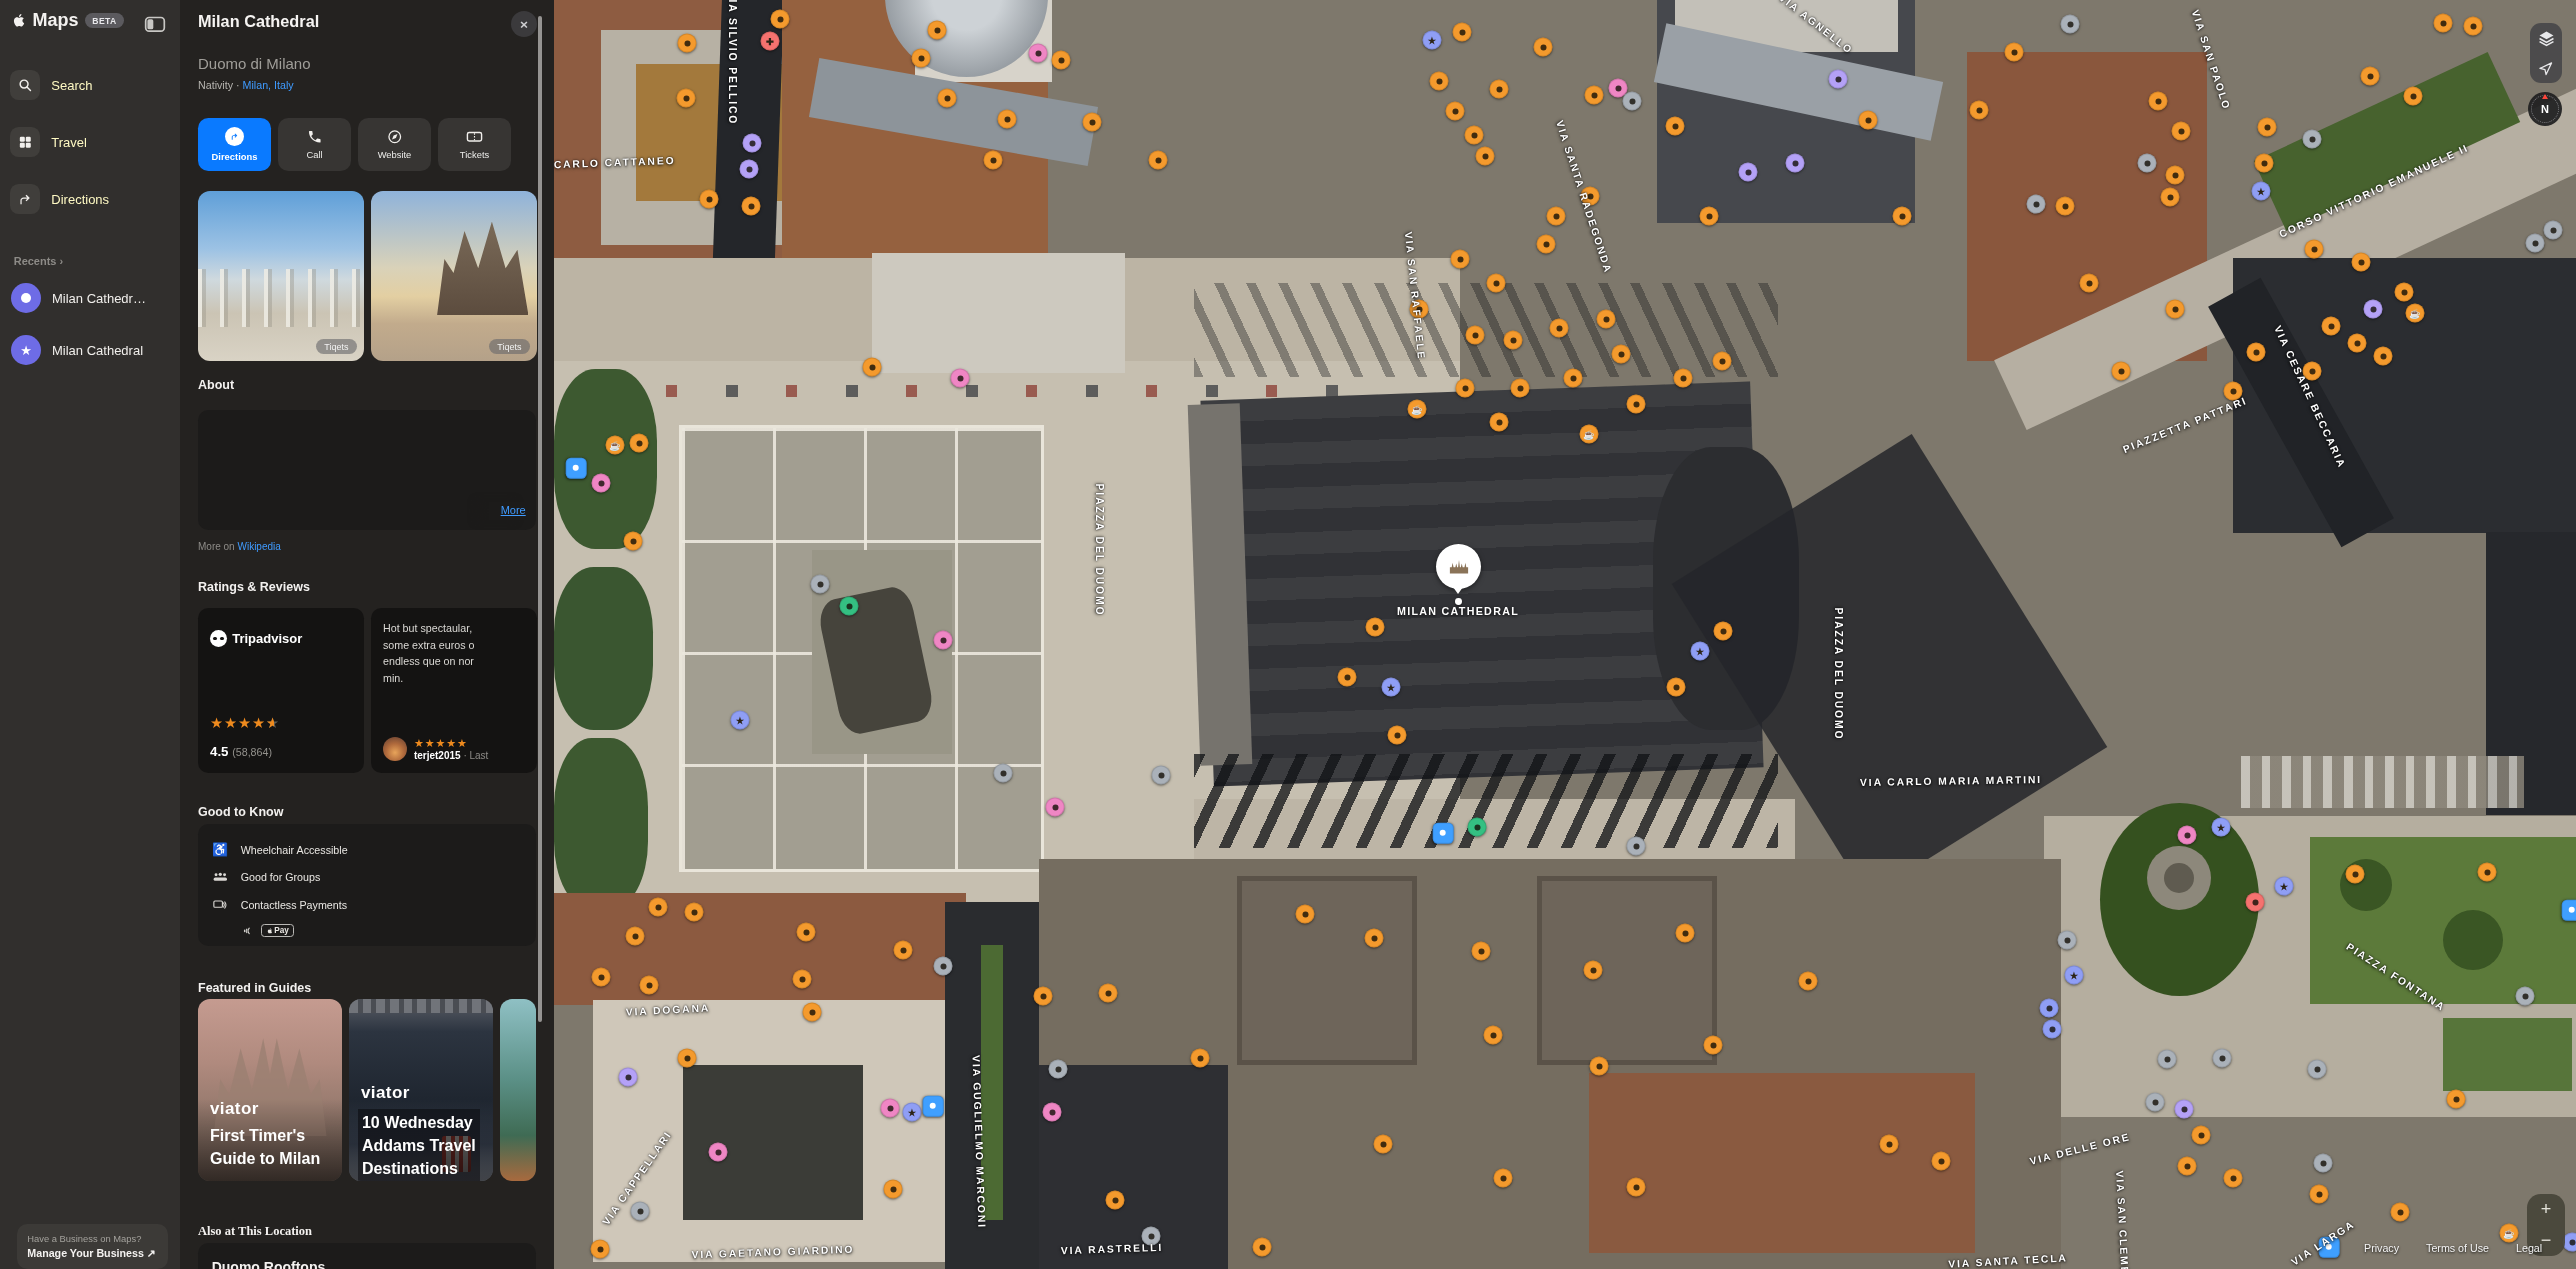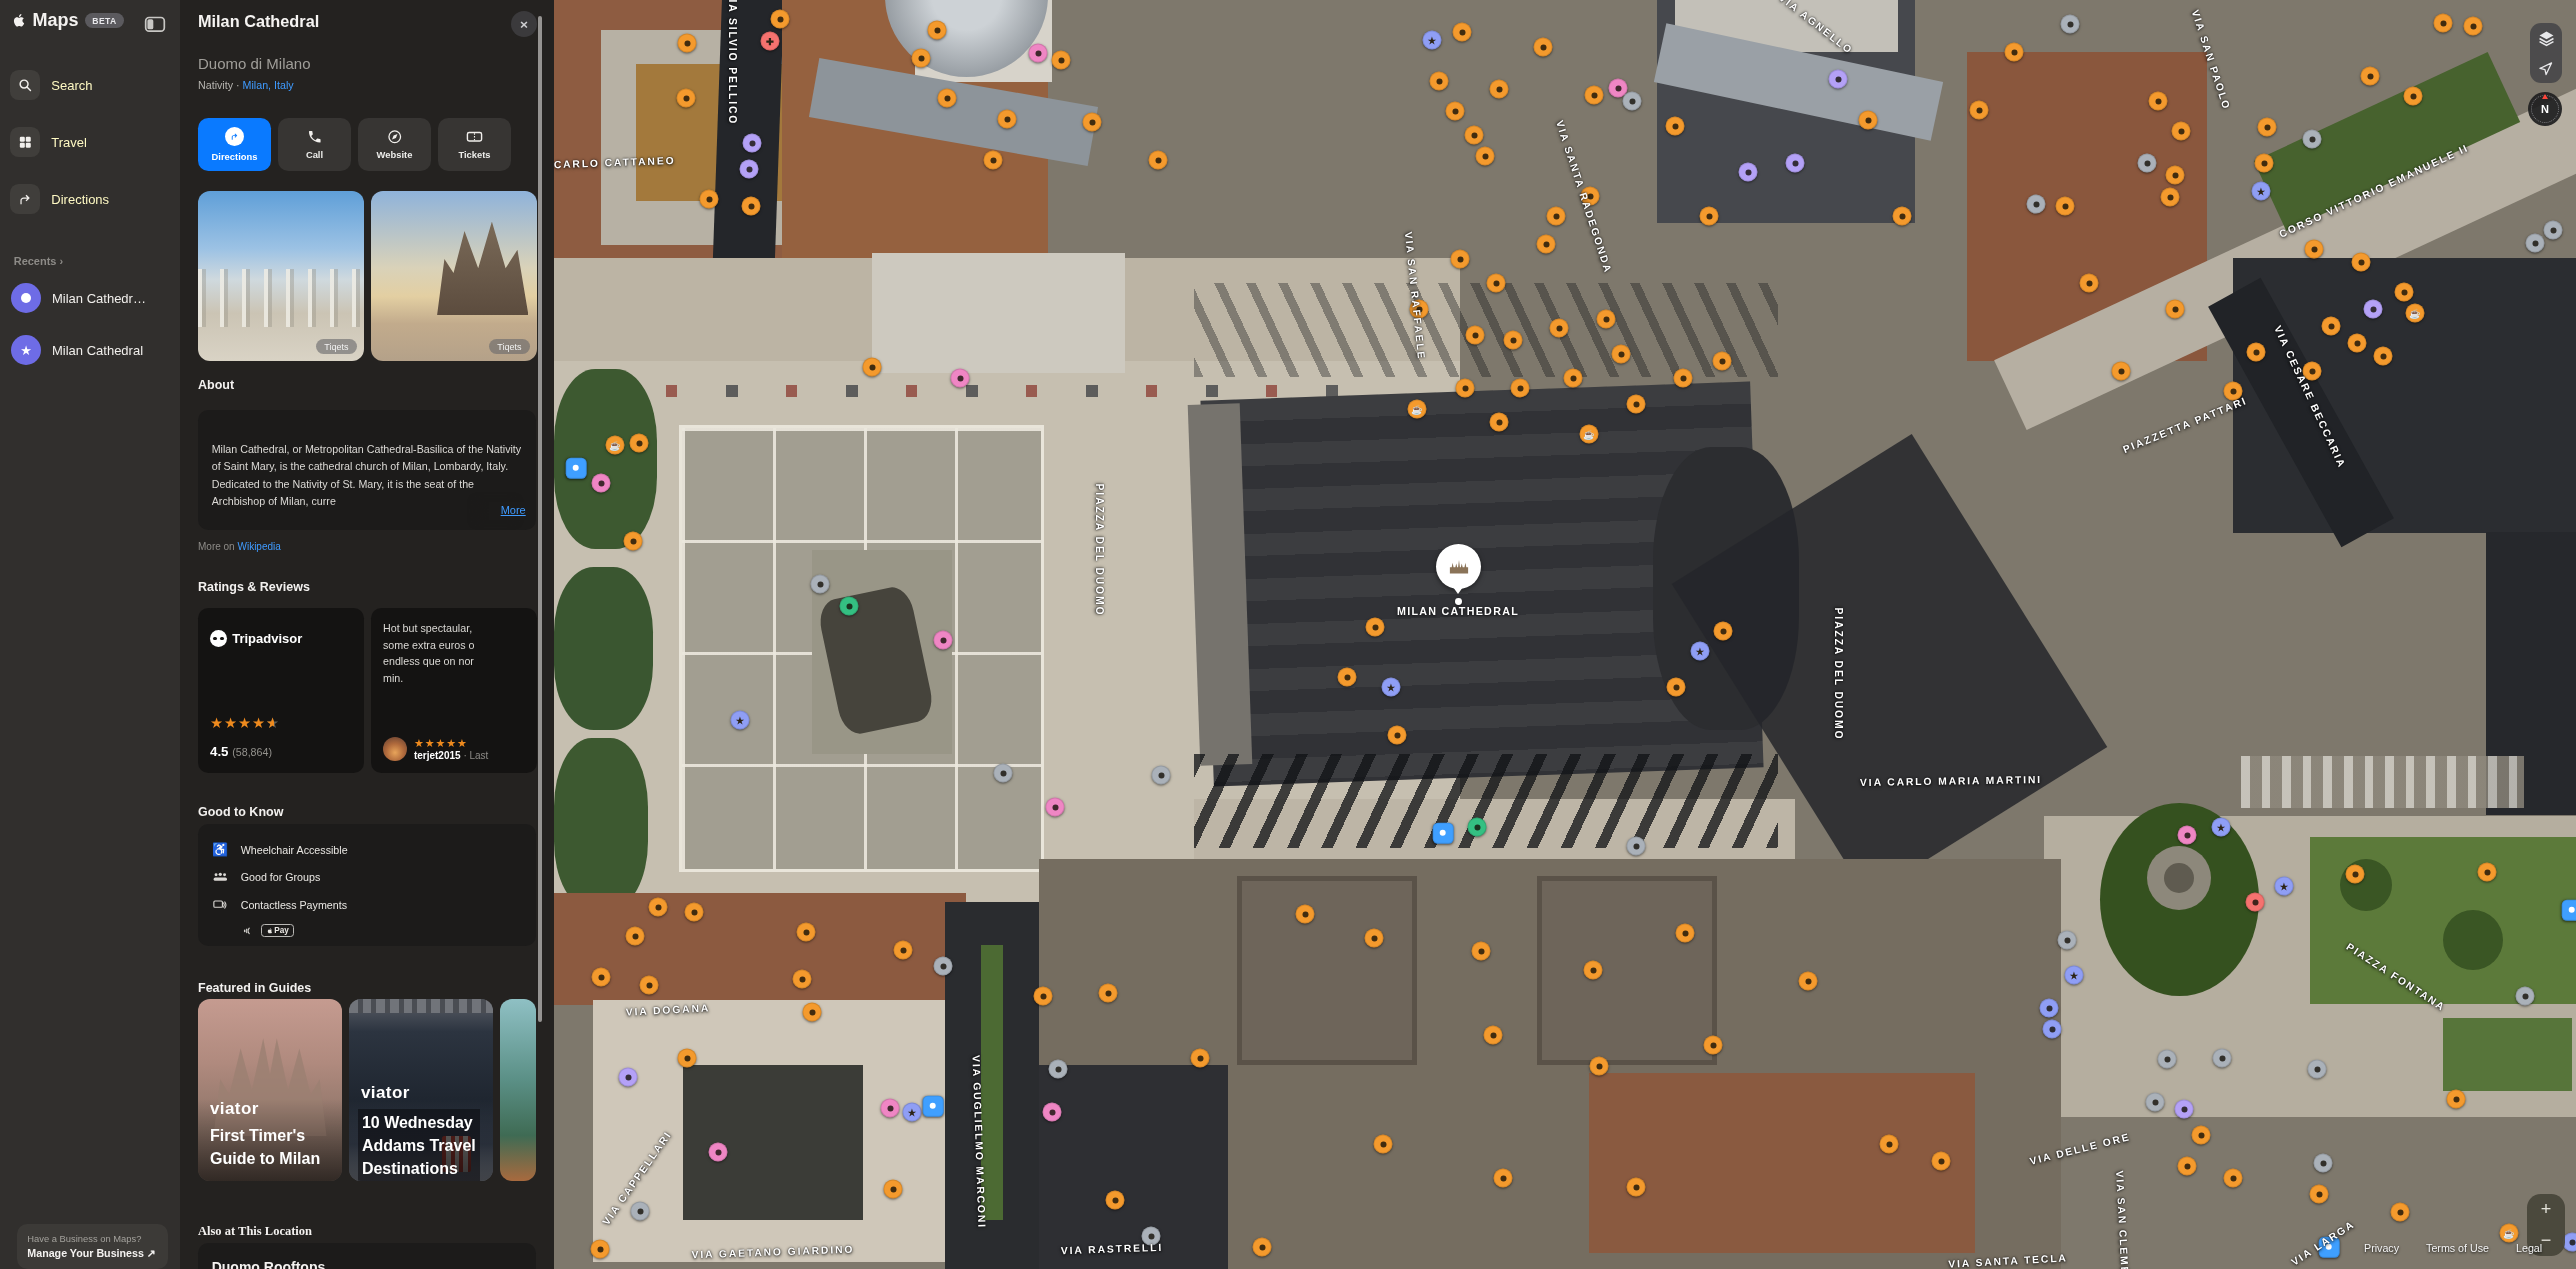--- a/index.html
+++ b/index.html
@@ -27,21 +27,21 @@
   
   #panel{position:absolute;left:180px;top:0;width:374px;height:1270px;background:#242220;overflow:hidden;}
   .ptitle{position:absolute;left:18px;top:12px;font-size:16.3px;font-weight:700;color:#f6f4f2;}
   .psub{position:absolute;left:18px;top:55px;font-size:15px;color:#a09e99;}
   .pcat{position:absolute;left:18px;top:79px;font-size:10.7px;color:#b7b5b0;}
   .pcat .link{color:#3f9bff;}
   .pclose{position:absolute;left:331px;top:11px;width:26px;height:26px;border-radius:50%;background:#3b3a3c;
           display:flex;align-items:center;justify-content:center;color:#cfcfd2;font-size:13.7px;font-weight:700;}
   .abtn{position:absolute;top:118px;width:73px;height:53px;border-radius:10.3px;background:#373533;
         display:flex;flex-direction:column;align-items:center;justify-content:center;gap:4.3px;}
-  .abtn .albl{font-size:9.4px;color:#ececea;font-weight:700;}
+  .abtn .albl{font-size:9.4px;color:#ececea;font-weight:400;}
   .abtn.primary{background:#0a7aff;}
   .abtn.primary .albl{color:#fff;font-weight:600;}
   .photo{position:absolute;top:191px;width:166px;height:170px;border-radius:12px;overflow:hidden;}
   .tiqets{position:absolute;right:6.9px;bottom:6.9px;background:rgba(105,105,108,.62);color:#f2f2f2;
           font-size:9px;padding:2.6px 8.6px;border-radius:8.6px;}
   .shead{position:absolute;left:18px;font-size:12.5px;font-weight:700;color:#f3f1ef;}
   .aboutcard{position:absolute;left:18px;top:410px;width:338px;height:120px;background:#1c1b1a;border-radius:10.3px;
              padding:13.7px;box-sizing:border-box;font-size:10.7px;line-height:1.62;color:#dbd9d5;white-space:pre-line;overflow:hidden;}
   .morelink{position:absolute;right:10.3px;bottom:10.3px;color:#3f9bff;font-size:11px;background:#1c1b1a;
             padding-left:12px;box-shadow:-12px 0 8.6px #1c1b1a;text-decoration:underline;}
@@ -232,21 +232,20 @@
     <div style="position:absolute;left:0;right:0;top:46%;height:34%;background:repeating-linear-gradient(90deg,rgba(238,236,228,.85) 0 4.3px,rgba(150,146,134,.4) 4.3px 7.7px,transparent 7.7px 22px);"></div>
     <span class="tiqets">Tiqets</span>
   </div>
   <div class="photo" style="left:191px;background:linear-gradient(180deg,#8fb3da 0%,#d9d2b9 45%,#e3cfa2 62%,#c2ab8c 78%,#b4a189 100%);">
     <div style="position:absolute;right:8.6px;top:18%;width:55%;height:55%;background:linear-gradient(180deg,#7a6a58,#5c4c3e);clip-path:polygon(0 100%,8% 40%,18% 55%,30% 10%,45% 50%,60% 0,75% 50%,88% 30%,100% 100%);"></div>
     <span class="tiqets">Tiqets</span>
   </div>
 
   <div class="shead" style="top:378px;">About</div>
   <div class="aboutcard">
-    <span>Milan Cathedral, or Metropolitan Cathedral-Basilica of the Nativity of Saint Mary, is the cathedral church of Milan, Lombardy, Italy. Dedicated to the Nativity of St. Mary, it is the seat of the Archbishop of Milan, curre</span>
     <span class="morelink">More</span>
   </div>
   <div class="wikirow">
     <span>More on</span> <span class="link">Wikipedia</span>
   </div>
 
   <div class="shead" style="top:580px;">Ratings &amp; Reviews</div>
   <div class="rcard" style="left:18px;">
     <div class="talogo">
       <span class="tacircle"></span>

